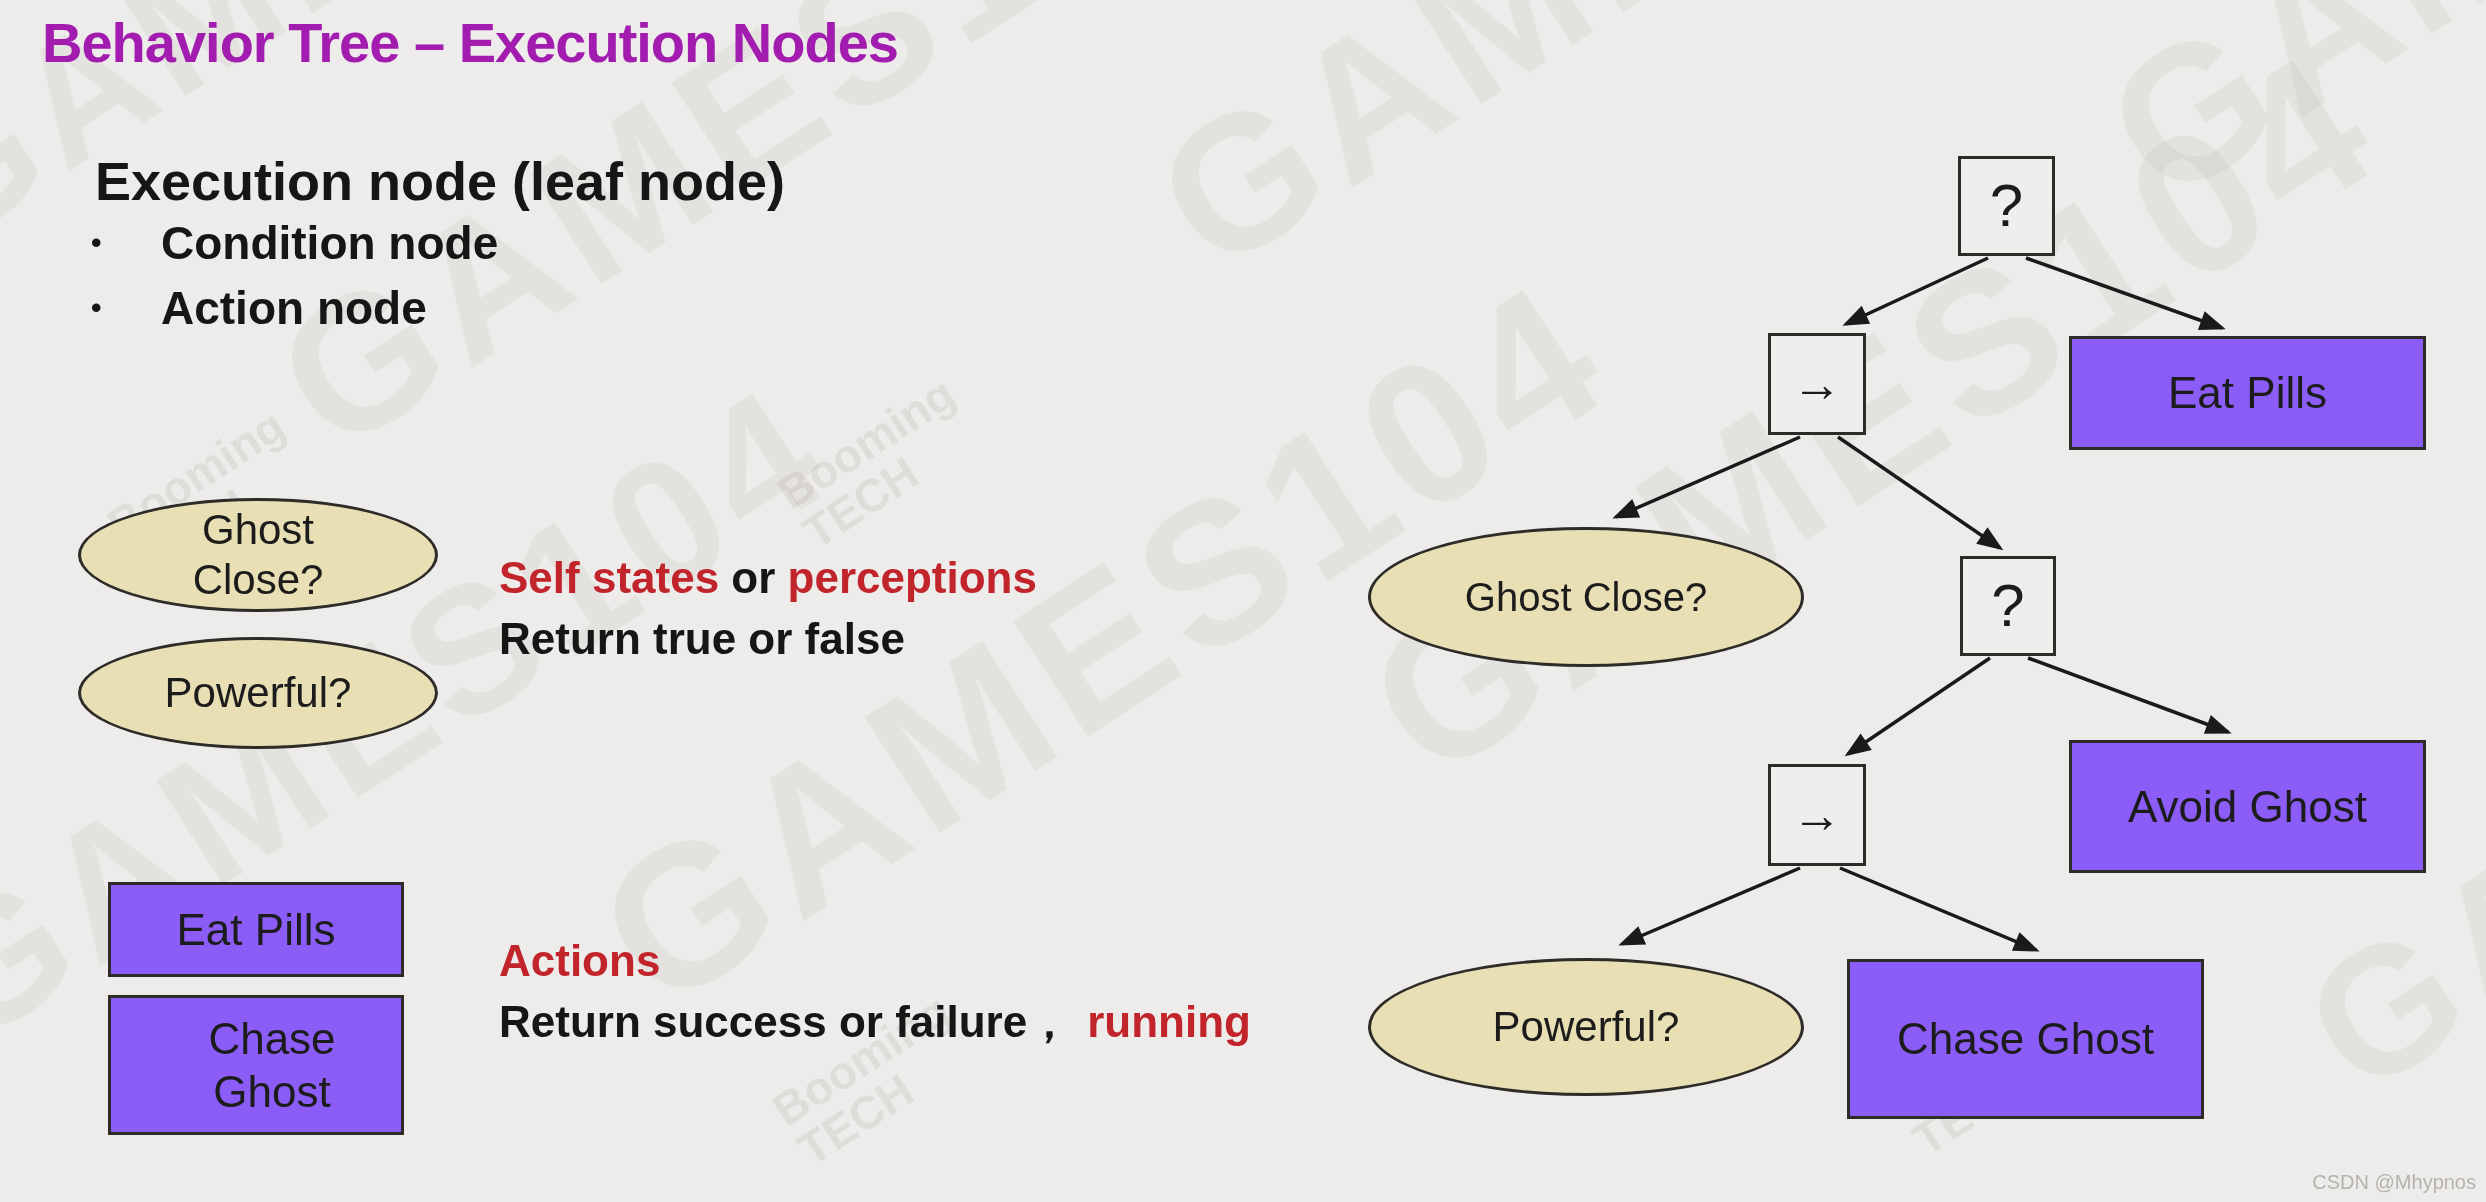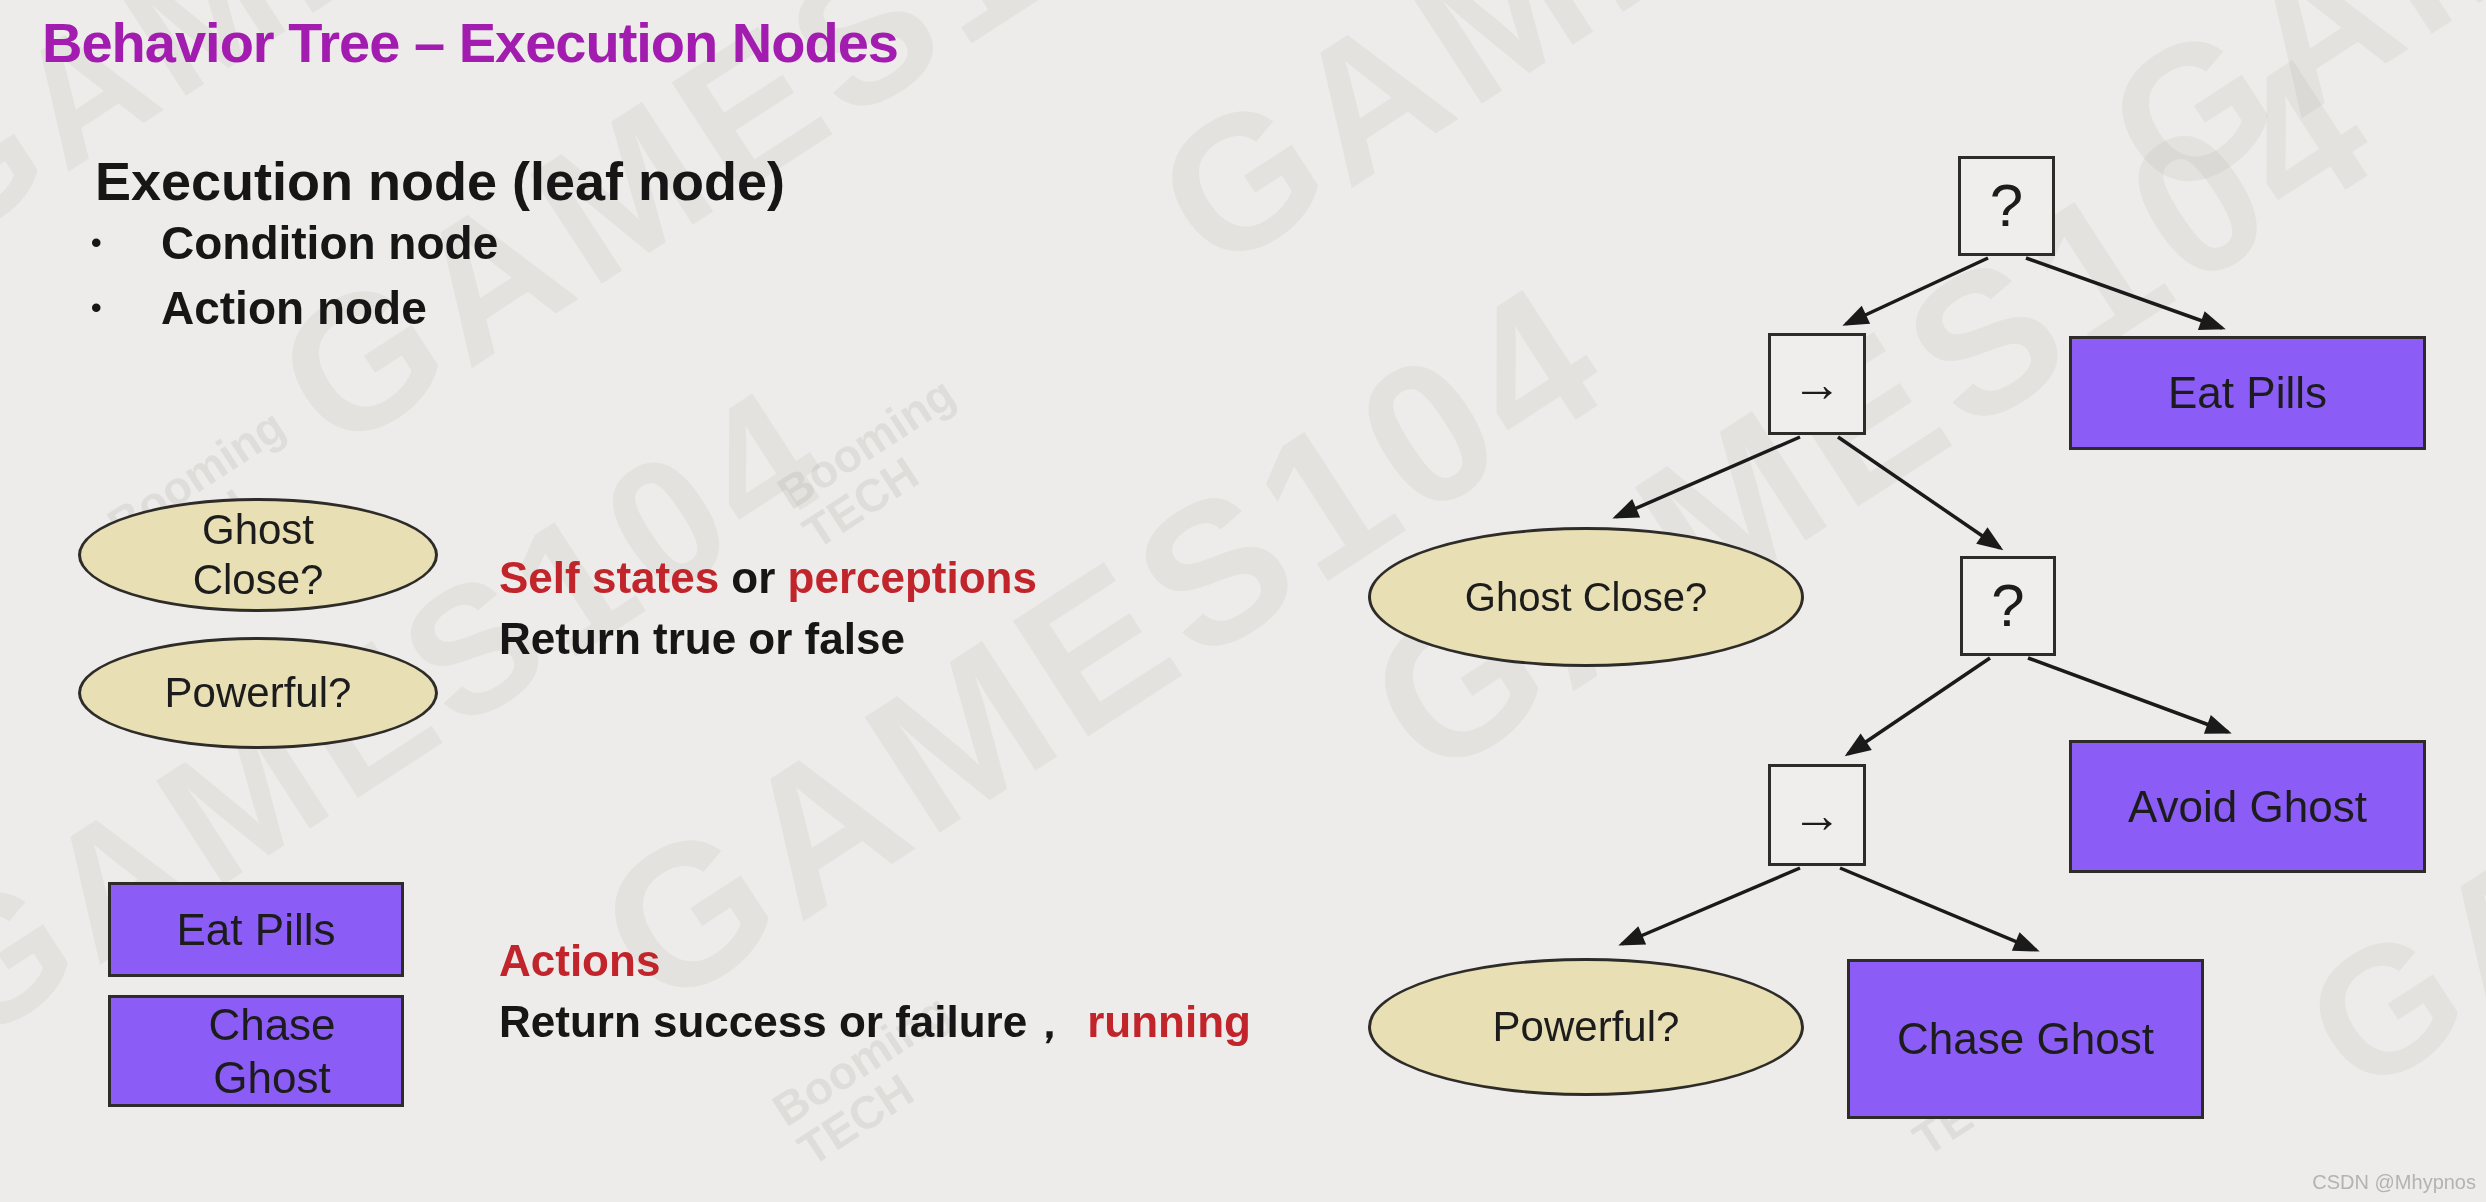--- a/index.html
+++ b/index.html
@@ -145,21 +145,21 @@
   </div>
 
   <div class="desc" style="top:547px;">
     <div><span class="red">Self states</span><span> or </span><span class="red">perceptions</span></div>
     <div>Return true or false</div>
   </div>
 
   <div class="node act" style="left:108px;top:882px;width:296px;height:95px;font-size:44px;">
     <span>Eat Pills</span>
   </div>
-  <div class="node act" style="left:108px;top:995px;width:296px;height:112px;font-size:44px;line-height:53px;padding-left:32px;">
+  <div class="node act" style="left:108px;top:995px;width:296px;height:140px;font-size:44px;line-height:53px;padding-left:32px;">
     <span>Chase</span>
     <span>Ghost</span>
   </div>
 
   <div class="desc" style="top:930px;">
     <div class="red">Actions</div>
     <div><span>Return success or failure，</span><span class="red gap">running</span></div>
   </div>
 
   <svg class="edges" width="2486" height="1202" viewBox="0 0 2486 1202">

